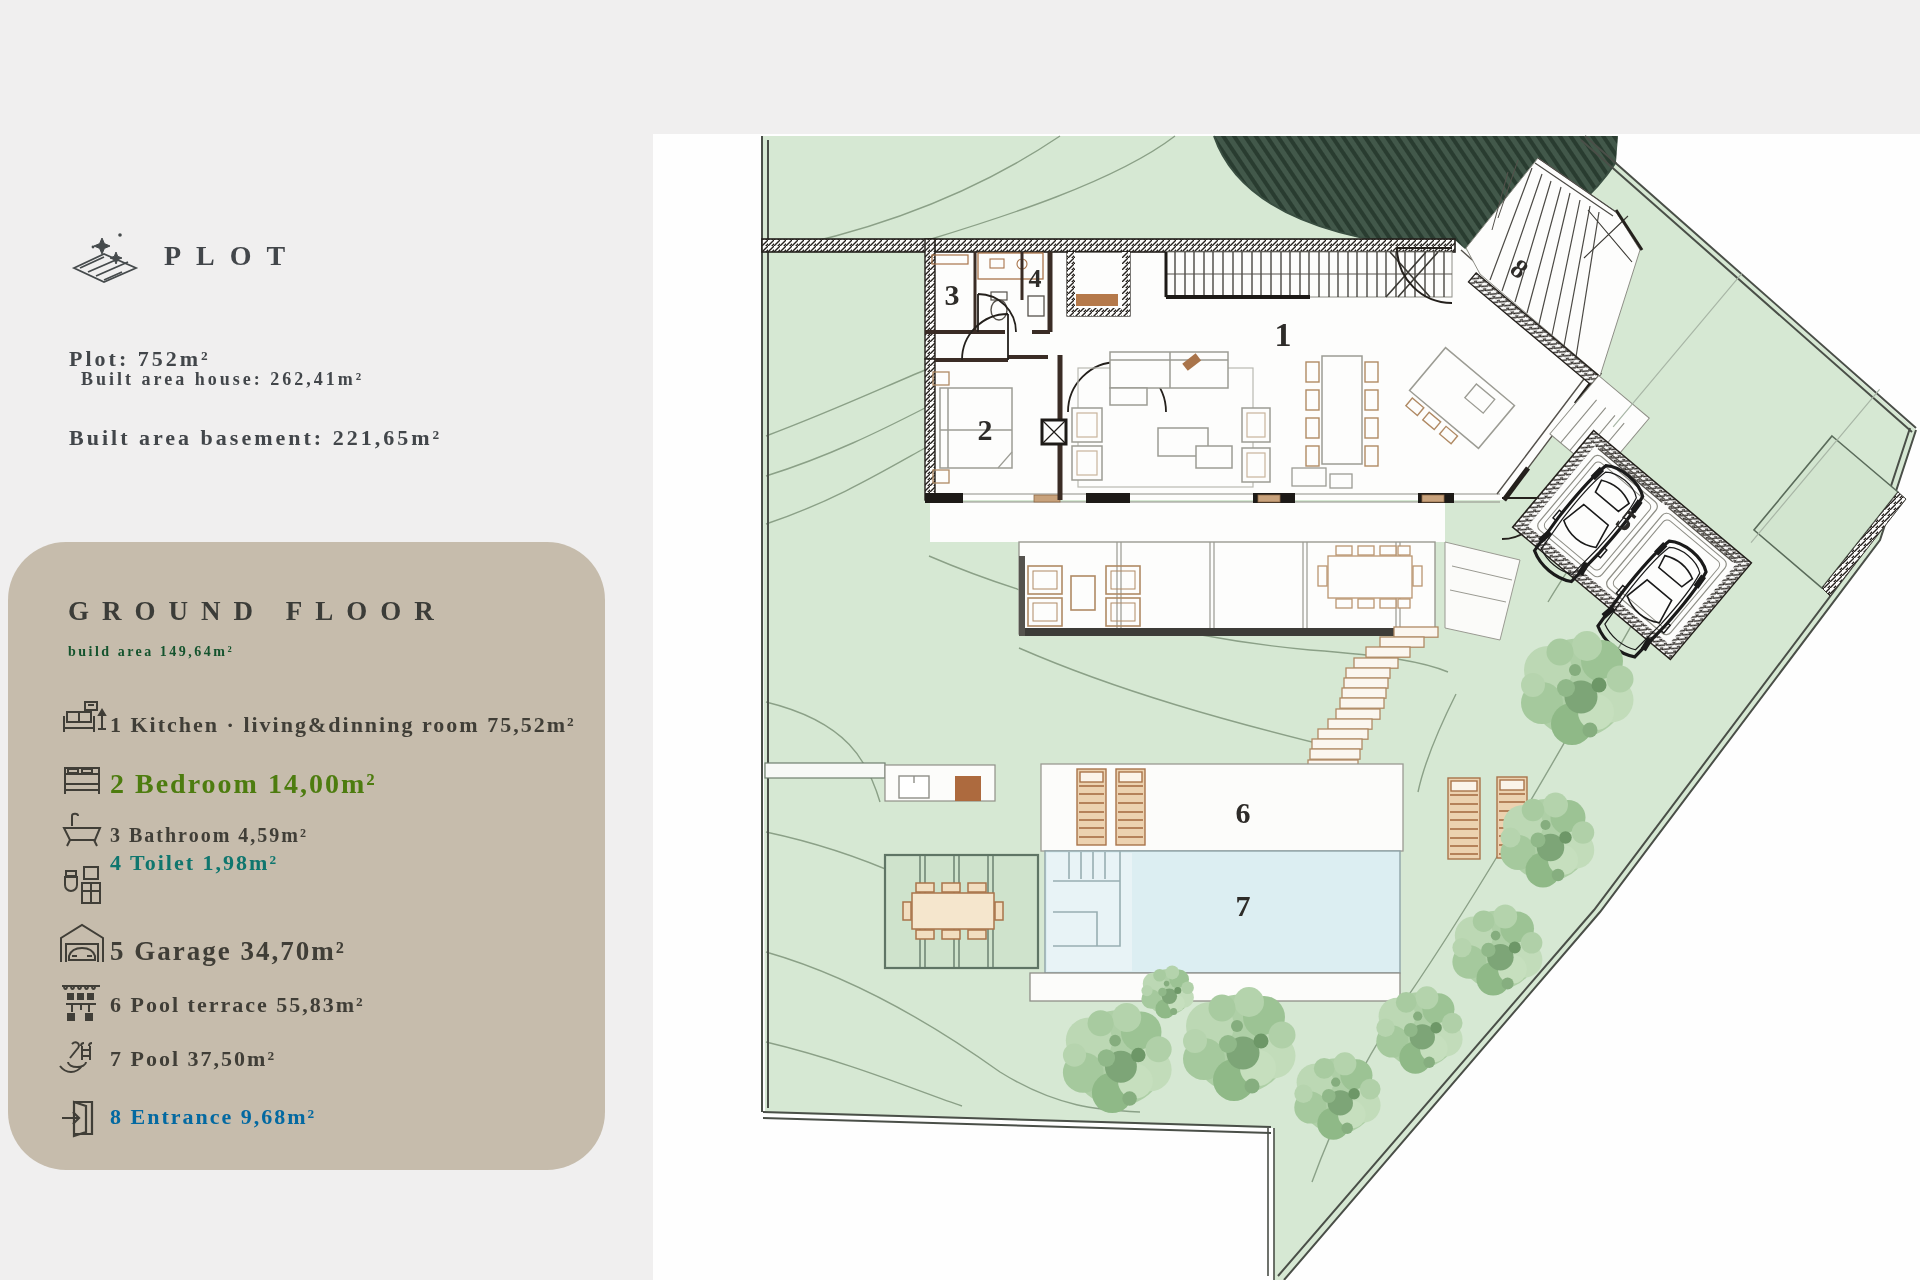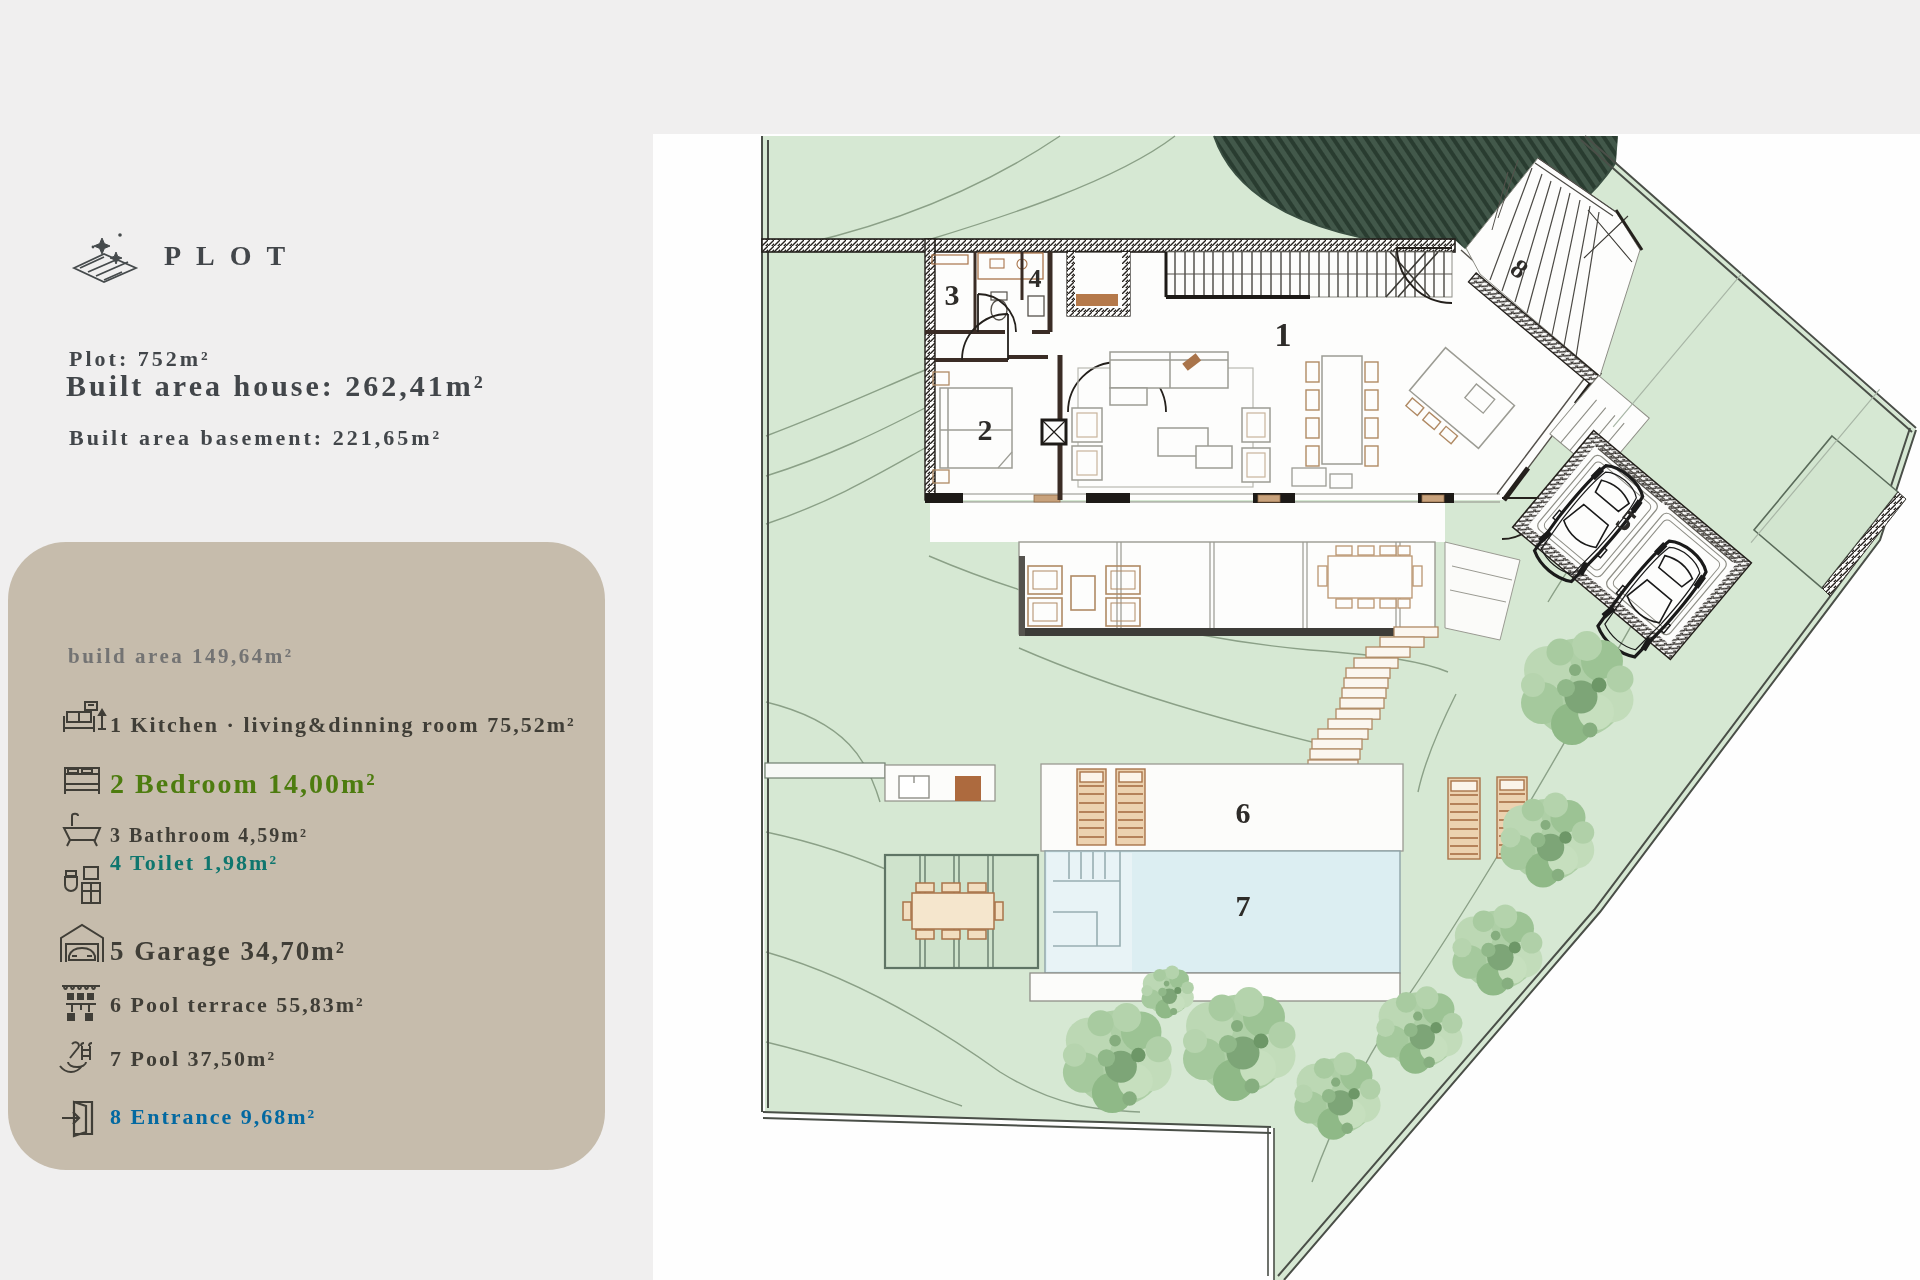--- a/index.html
+++ b/index.html
@@ -20,28 +20,29 @@
       <path d="M50 24 l1.7 4.3 l4.3 1.7 l-4.3 1.7 l-1.7 4.3 l-1.7 -4.3 l-4.3 -1.7 l4.3 -1.7 Z" fill="#454a4c" stroke-width="1"></path>
       <circle cx="54" cy="7" r="1.8" fill="#454a4c" stroke="none"></circle>
       <circle cx="27" cy="19" r="1.4" fill="#454a4c" stroke="none"></circle>
     </g>
   </svg>
 
   <div class="abs t" style="left:164px;top:240px;font-size:28px;letter-spacing:15px;">PLOT</div>
 
   <div class="abs t" style="left:69px;top:310px;font-size:22px;letter-spacing:3px;margin-top:36px;">Plot: 752m²</div>
 
-  <div class="abs t" style="left:66px;top:369px;font-size:30px;letter-spacing:3px;">Built area house: 262,41m²</div>
+  <div class="abs t" style="left:81px;top:369px;font-size:18px;letter-spacing:3px;">Built area house: 262,41m²</div>
 
   <div class="abs t" style="left:69px;top:425px;font-size:22px;letter-spacing:3px;">Built area basement: 221,65m²</div>
 
   <div class="abs" style="left:8px;top:542px;width:597px;height:628px;background:#c6bcac;border-radius:58px;"></div>
 
-
-  <div class="abs t" style="left:68px;top:644px;font-size:21px;letter-spacing:2.5px;color:#737373">build area 149,64m²</div>
+  <div class="abs t" style="left:68px;top:596px;font-size:27px;letter-spacing:13px;color:#3b3c38">GROUND FLOOR</div>
+
+  <div class="abs t" style="left:68px;top:644px;font-size:14px;letter-spacing:2.5px;color:#14532d">build area 149,64m²</div>
 </div>
 
 <div class="abs" style="left:0;top:0">
 
   <svg class="abs" style="left:61px;top:700px" width="46" height="36" viewBox="0 0 46 36">
     <g fill="none" stroke="#403e37" stroke-width="2">
       <rect x="24" y="2" width="12" height="8"></rect>
         <path d="M27 5 h6"></path>
       <path d="M3 16 v12 h30 v-12 M3 28 v4 M33 28 v4"></path>
       <rect x="6" y="12" width="24" height="10"></rect>

